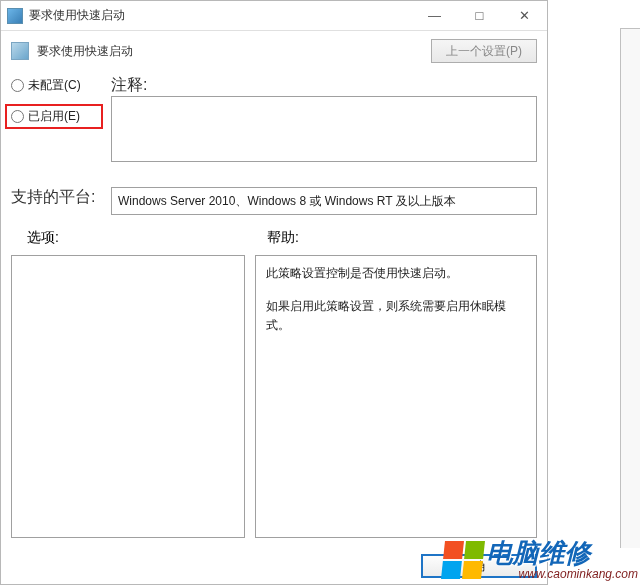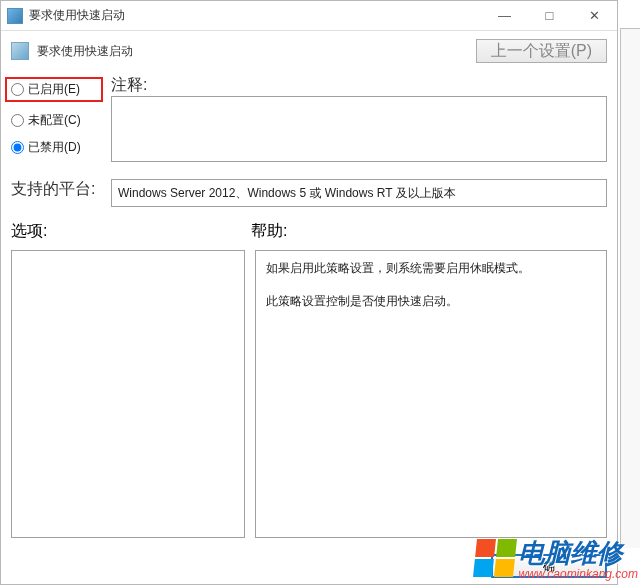--- a/index.html
+++ b/index.html
@@ -6,21 +6,21 @@
 body {
   font-family: "Microsoft YaHei", "Segoe UI", sans-serif;
   font-size: 12px;
   background: #fff;
   width: 640px;
   height: 585px;
   position: relative;
   overflow: hidden;
 }
 .window {
-  width: 618px;
+  width: 548px;
   height: 585px;
   border: 1px solid #b8b8b8;
   background: #fff;
   display: flex;
   flex-direction: column;
 }
 .titlebar {
   height: 30px;
   display: flex;
   align-items: center;
@@ -56,21 +56,21 @@
   background: linear-gradient(135deg, #b9d8ea 0%, #6ba6cc 100%);
   border: 1px solid #7aa5c2;
 }
 .header-title { flex: 1; font-size: 12px; color: #333; }
 .nav-btn {
   height: 24px;
   padding: 0 14px;
   border: 1px solid #adadad;
   background: linear-gradient(#f5f5f5, #e8e8e8);
   color: #888;
-  font-size: 16px;
+  font-size: 12px;
   font-family: inherit;
 }
 
 .config-grid {
   display: grid;
   grid-template-columns: 92px 1fr;
   padding: 0 10px;
   gap: 6px 8px;
   align-items: start;
 }
@@ -107,26 +107,27 @@
 .platform-box {
   width: 100%;
   height: 28px;
   border: 1px solid #a0a0a0;
   background: #fff;
   padding: 5px 6px;
   font-size: 12px;
   color: #222;
   overflow-y: scroll;
 }
-.platform-row { margin-top: 8px; }
+.platform-row { margin-top: 16px; }
 
 .middle-labels {
   display: flex;
   padding: 14px 10px 4px 10px;
-  font-size: 16px;
+  font-size: 14px;
+  margin-left: 16px;
 }
 .middle-labels .lbl-options { width: 240px; }
 .panels-row {
   display: flex;
   padding: 4px 10px 10px 10px;
   gap: 10px;
   flex: 1;
 }
 .options-panel {
   width: 234px;
@@ -165,21 +166,21 @@
   border-top: 1px solid #c0c0c0;
   border-left: 1px solid #c0c0c0;
   background: #f8f8f8;
 }
 
 .watermark {
   position: absolute;
   right: 2px;
   bottom: 4px;
   display: flex;
-  align-items: flex-start;
+  align-items: center;
   gap: 4px;
   pointer-events: none;
 }
 .win-flag {
   width: 40px; height: 38px;
   display: grid;
   grid-template-columns: 1fr 1fr;
   grid-template-rows: 1fr 1fr;
   gap: 2px;
   transform: skewX(-6deg);
@@ -194,23 +195,24 @@
   line-height: 1.1;
 }
 .wm-cn {
   color: #1266b8;
   font-size: 26px;
   font-weight: bold;
   font-style: italic;
   text-shadow: 1px 1px 0 #fff;
 }
 .wm-url {
-  color: #ef4444;
+  color: #7f1d1d;
   font-size: 12px;
   font-style: italic;
+  margin-left: 32px;
 }
 </style>
 </head>
 <body>
 
 <div class="window">
 
   <div class="titlebar">
     <div class="titlebar-icon"></div>
     <div class="title-text">要求使用快速启动</div>
@@ -222,54 +224,50 @@
   </div>
 
   <div class="header-row">
     <div class="header-icon"></div>
     <div class="header-title">要求使用快速启动</div>
     <button class="nav-btn">上一个设置(P)</button>
   </div>
 
   <div class="config-grid">
     <div class="radio-col">
+      <label class="radio-item">
+        <input type="radio" name="cfg" style="">
+        <span>未配置(C)</span>
+      </label>
       <label class="radio-item highlight">
         <input type="radio" name="cfg" style="">
         <span>已启用(E)</span>
       </label>
-      <label class="radio-item">
-        <input type="radio" name="cfg" style="">
-        <span>未配置(C)</span>
-      </label>
-      <label class="radio-item">
-        <input type="radio" name="cfg" checked="" style="">
-        <span>已禁用(D)</span>
-      </label>
     </div>
     <div>
       <div class="label-col1">注释:</div>
       <textarea class="comment-box" style=""></textarea>
     </div>
 
     <div class="label-col1 platform-row">支持的平台:</div>
     <div class="platform-box platform-row">
-      <span>Windows Server 2012、Windows 5 或 Windows RT 及以上版本</span>
+      <span>Windows Server 2010、Windows 8 或 Windows RT 及以上版本</span>
     </div>
   </div>
 
   <div class="middle-labels">
     <div class="lbl-options">选项:</div>
     <div>帮助:</div>
   </div>
 
   <div class="panels-row">
     <div class="options-panel"></div>
     <div class="help-panel">
+      <p>此策略设置控制是否使用快速启动。</p>
       <p>如果启用此策略设置，则系统需要启用休眠模式。</p>
-      <p>此策略设置控制是否使用快速启动。</p>
     </div>
   </div>
 
   <div class="footer">
     <button class="ok-btn">确</button>
   </div>
 
 </div>
 
 <div class="right-strip"></div>

